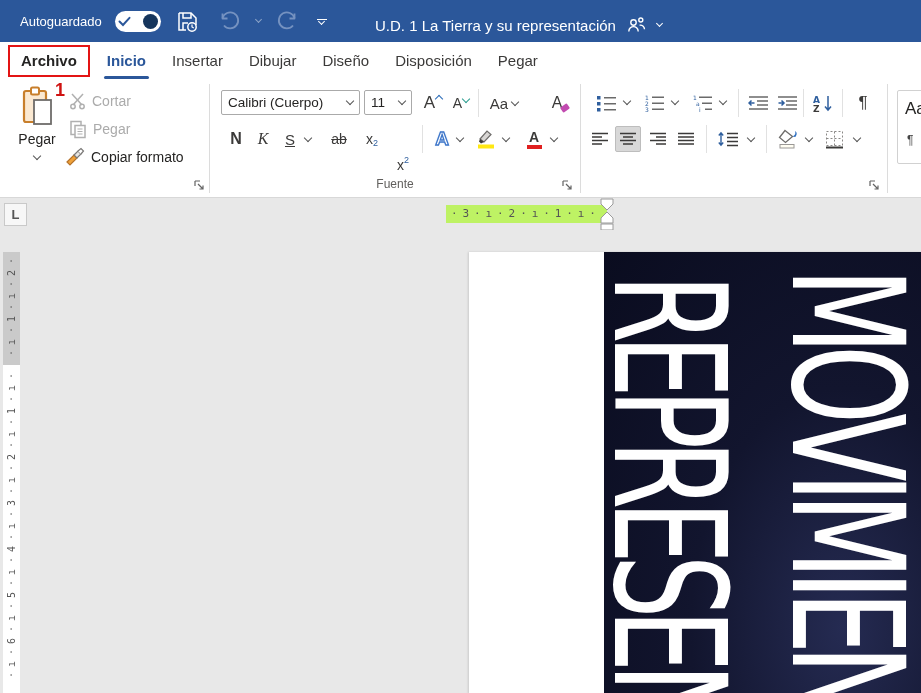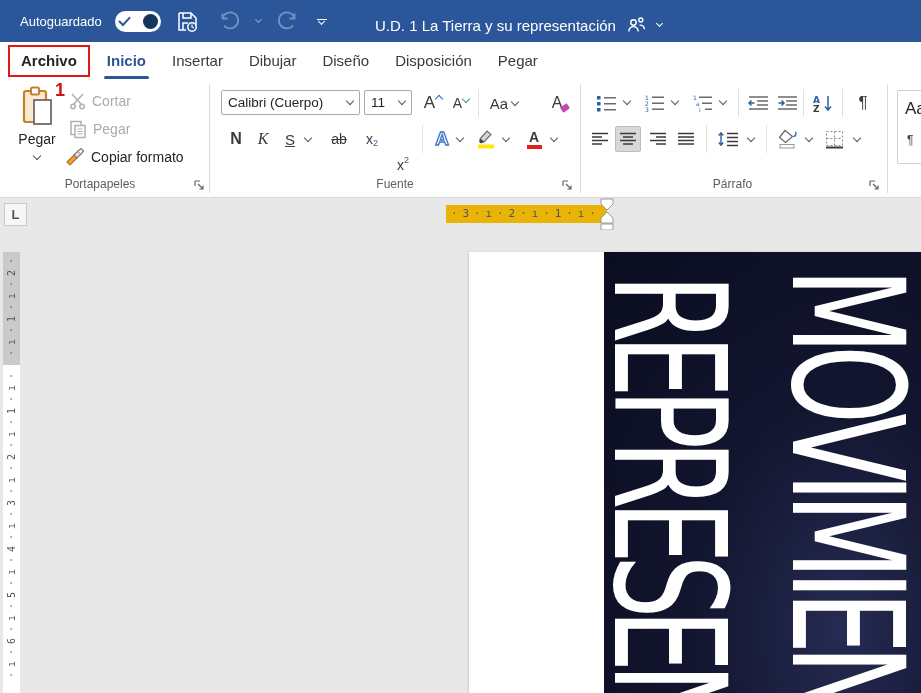--- a/index.html
+++ b/index.html
@@ -66,21 +66,21 @@
 
   .styles-box { position:absolute; left:897px; top:10px; width:60px; height:74px; background:#fff; border:1px solid #d1d1d1; border-radius:2px; overflow:hidden; cursor:pointer; }
   .styles-box .prev { position:absolute; left:7px; top:8px; font-size:17px; color:#252423; white-space:nowrap; }
   .styles-box .mark { position:absolute; left:9px; top:42px; font-size:12px; color:#444; white-space:nowrap; }
 
   
   .ruler-row { position:absolute; left:0; top:198px; width:921px; height:32px; background:#e8e8e8; }
   .tabsel { position:absolute; left:4px; top:5px; width:23px; height:23px; background:#f7f7f7; border:1px solid #c9c9c9; display:flex; align-items:center; justify-content:center; font-size:13px; font-weight:bold; color:#555; cursor:pointer; }
   .hstrip { position:absolute; top:7px; height:18px; overflow:hidden; }
   .hticks { font-family:"DejaVu Sans Mono",monospace; font-size:11px; letter-spacing:4.9px; color:#555; line-height:18px; white-space:nowrap; padding-left:5px; }
-  .hmargin { left:446px; width:161px; background:#eab308; }
+  .hmargin { left:446px; width:161px; background:#bef264; }
   .htext { left:607px; width:314px; background:#fff; }
   .indent-markers { position:absolute; left:599px; top:0px; }
 
   
   .doc { position:absolute; left:0; top:230px; width:921px; height:463px; background:#e8e8e8; overflow:hidden; }
   .vruler-seg { position:absolute; left:3px; width:17px; overflow:hidden; }
   .vruler-seg span { position:absolute; left:0; width:17px; text-align:center; transform:rotate(-90deg); font-family:"DejaVu Sans Mono",monospace; font-size:10px; line-height:10px; color:#555; }
   .vmargin { top:22px; height:113px; background:#cacaca; }
   .vtext { top:135px; height:328px; background:#fff; }
   .page { position:absolute; left:469px; top:22px; width:453px; height:442px; background:#fff; box-shadow:-1px 0 2px rgba(0,0,0,.12); }
@@ -190,21 +190,20 @@
 
     <div class="small-btn" style="left:65px; top:65px; color:#252423;">
       <svg width="20" height="20" viewBox="0 0 20 20">
         <polygon points="2,15 9,8 12,11 5,18" fill="#f0a23a" stroke="#b5722a" stroke-width="1.2"></polygon>
         <polygon points="9,8 13,4 16,7 12,11" fill="#e8e6e3" stroke="#7a7876" stroke-width="1.2"></polygon>
         <path d="M13 4 L16 1.5 L18.5 4 L16 7" fill="#fff" stroke="#7a7876" stroke-width="1.2"></path>
       </svg>
       <span class="lbl">Copiar formato</span>
     </div>
 
-    <div class="group-label" style="left:0px; width:200px;">Portapapeles</div>
     <span class="launcher" style="left:193px;">
       <svg width="12" height="12" viewBox="0 0 12 12" fill="none" stroke="#636363" stroke-width="1.2">
         <path d="M2 2 h5 M2 2 v5"></path>
           <path d="M5 5 l5 5 M10 6.5 V10 H6.5"></path>
       </svg>
     </span>
     <div class="rb-divider" style="left:209px;"></div>
 
     <div class="combo" style="left:221px; width:139px;">
       <span>Calibri (Cuerpo)</span>
@@ -364,21 +363,20 @@
     <span class="chev" style="position:absolute; left:806px; top:58px; color:#555;"></span>
     <div class="fbtn row2" style="left:820px; width:28px;">
       <svg width="19" height="19" viewBox="0 0 19 19">
         <rect x="1.5" y="1.5" width="16" height="14" fill="none" stroke="#8a8886" stroke-width="1" stroke-dasharray="2,2"></rect>
         <path d="M9.5 1.5 V15.5 M1.5 8.5 H17.5" stroke="#8a8886" stroke-width="1" stroke-dasharray="2,2"></path>
         <path d="M1 17.5 h17" stroke="#3b3a39" stroke-width="2"></path>
       </svg>
     </div>
     <span class="chev" style="position:absolute; left:854px; top:58px; color:#555;"></span>
 
-    <div class="group-label" style="left:585px; width:295px;">Párrafo</div>
     <span class="launcher" style="left:868px;">
       <svg width="12" height="12" viewBox="0 0 12 12" fill="none" stroke="#636363" stroke-width="1.2">
         <path d="M2 2 h5 M2 2 v5"></path>
           <path d="M5 5 l5 5 M10 6.5 V10 H6.5"></path>
       </svg>
     </span>
     <div class="rb-divider" style="left:887px;"></div>
 
     <div class="styles-box">
       <span class="prev">AaBbCcDd</span>

